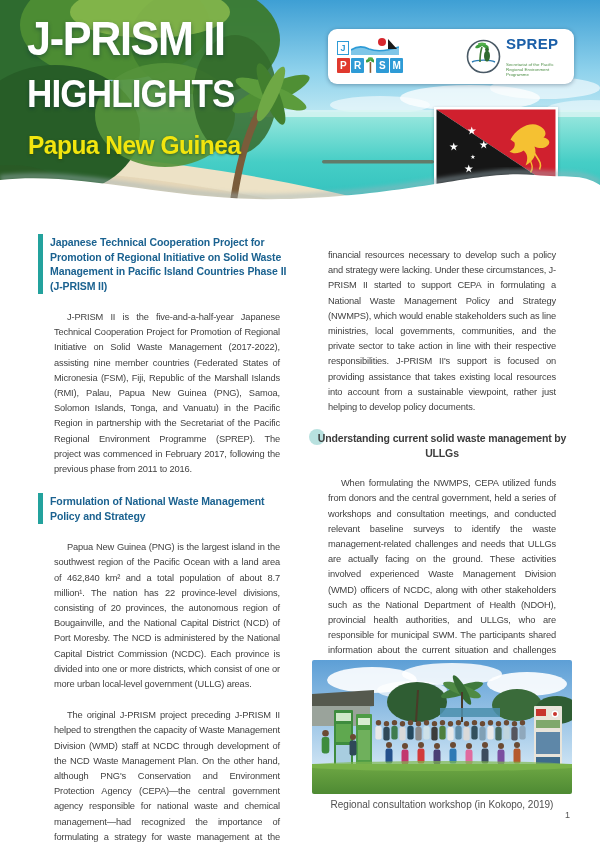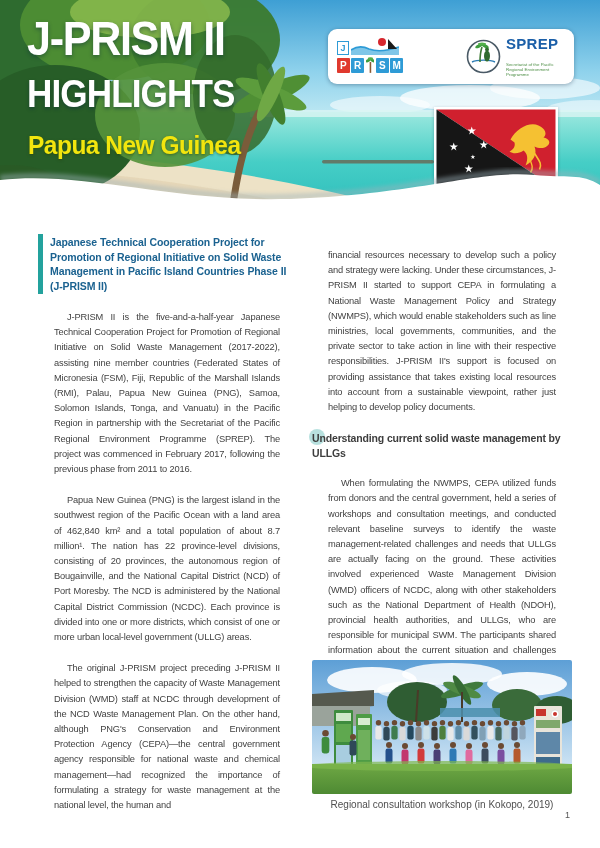--- a/index.html
+++ b/index.html
@@ -49,21 +49,21 @@
        color:var(--body_text,#424242);text-align:justify}
   .col-left{left:38px;width:258px}
   .col-right{left:312px;width:260px}
   p.body{margin:16px;text-indent:13px}
   .sec-h{display:flex;gap:7px;margin:2px 0 9px 0}
   .sec-h .bar{flex:0 0 5px;background:var(--accent_teal,#23a29d)}
   .sec-h .txt{font-size:10.5px;font-weight:bold;color:var(--heading_blue,#1b6290);line-height:14.5px;
        letter-spacing:-0.1px;text-align:left;padding:1px 0}
   .sec-h.mid{margin-top:13px}
   .subhead{position:relative;font-size:10.5px;font-weight:bold;color:#3d3d3d;line-height:14.5px;
-       margin:11px 0 6px;text-align:left;z-index:1}
+       margin:11px 0 6px;text-align:center;z-index:1}
   .subhead .wm{position:absolute;width:16px;height:16px;border-radius:50%;
        background:var(--accent_teal,#23a29d);opacity:.32;left:-3px;top:-2px;z-index:-1}
   .figure{position:absolute;left:312px;top:660px;width:260px;margin:0}
   .figure svg{display:block;border-radius:2px}
   .caption{margin-top:5px;font-size:10px;letter-spacing:0;color:#4f4f4f;text-align:center}
   .pagenum{position:absolute;right:30px;top:810px;font-size:9px;color:#555}
 </style>
 </head>
 <body>
 
@@ -186,20 +186,24 @@
     <div class="title2">HIGHLIGHTS</div>
     <div class="subtitle">Papua New Guinea</div>
   </div>
 
   <div class="col col-left">
     <div class="sec-h">
       <span class="bar"></span>
       <span class="txt">Japanese Technical Cooperation Project for Promotion of Regional Initiative on Solid Waste Management in Pacific Island Countries Phase II (J-PRISM II)</span>
     </div>
     <p class="body">J-PRISM II is the five-and-a-half-year Japanese Technical Cooperation Project for Promotion of Regional Initiative on Solid Waste Management (2017-2022), assisting nine member countries (Federated States of Micronesia (FSM), Fiji, Republic of the Marshall Islands (RMI), Palau, Papua New Guinea (PNG), Samoa, Solomon Islands, Tonga, and Vanuatu) in the Pacific Region in partnership with the Secretariat of the Pacific Regional Environment Programme (SPREP). The project was commenced in February 2017, following the previous phase from 2011 to 2016.</p>
+    <div class="sec-h mid">
+      <span class="bar"></span>
+      <span class="txt">Formulation of National Waste Management Policy and Strategy</span>
+    </div>
     <p class="body">Papua New Guinea (PNG) is the largest island in the southwest region of the Pacific Ocean with a land area of 462,840 km² and a total population of about 8.7 million¹. The nation has 22 province-level divisions, consisting of 20 provinces, the autonomous region of Bougainville, and the National Capital District (NCD) of Port Moresby. The NCD is administered by the National Capital District Commission (NCDC). Each province is divided into one or more districts, which consist of one or more urban local-level government (ULLG) areas.</p>
     <p class="body">The original J-PRISM project preceding J-PRISM II helped to strengthen the capacity of Waste Management Division (WMD) staff at NCDC through development of the NCD Waste Management Plan. On the other hand, although PNG's Conservation and Environment Protection Agency (CEPA)—the central government agency responsible for national waste and chemical management—had recognized the importance of formulating a strategy for waste management at the national level, the human and</p>
   </div>
 
   <div class="col col-right">
     <p class="body" style="text-indent:0">financial resources necessary to develop such a policy and strategy were lacking. Under these circumstances, J-PRISM II started to support CEPA in formulating a National Waste Management Policy and Strategy (NWMPS), which would enable stakeholders such as line ministries, local governments, communities, and the private sector to take action in line with their respective responsibilities. J-PRISM II's support is focused on providing assistance that takes existing local resources into account from a sustainable viewpoint, rather just helping to develop policy documents.</p>
     <div class="subhead">
       <span class="wm"></span>
       <span>Understanding current solid waste management by ULLGs</span>
     </div>

